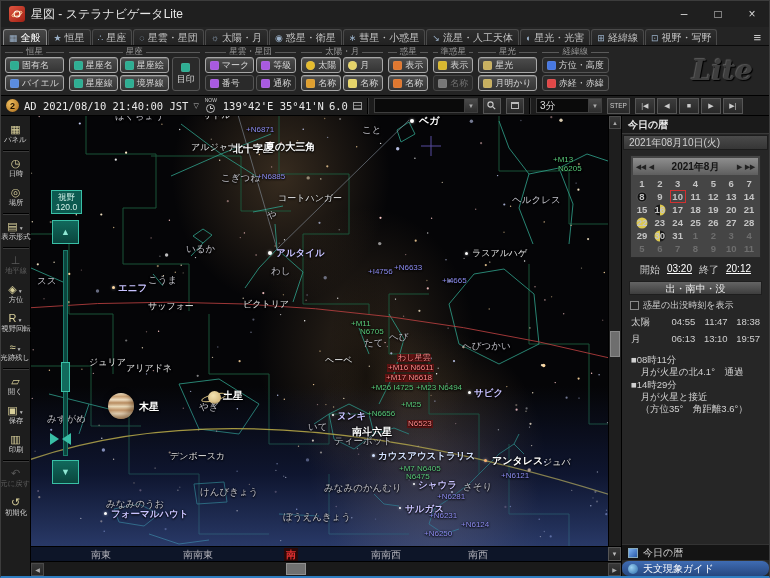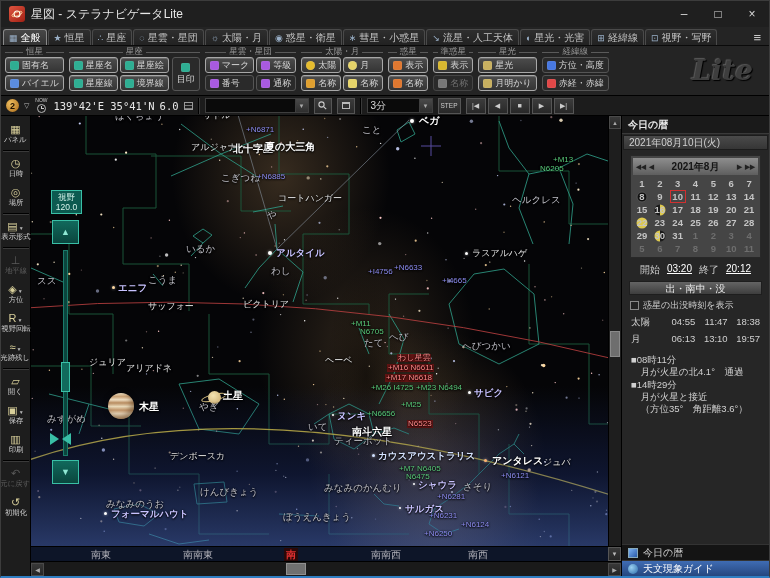--- a/index.html
+++ b/index.html
@@ -128,21 +128,21 @@
   .tw-row{display:flex;justify-content:center;gap:7px;padding:3px 0 0;}
   .tw-time{color:#fff;text-decoration:underline;}
   .chk-row{display:flex;align-items:center;gap:4px;padding:4px 8px 0;font-size:9px;color:#cfcfcf;}
   .chkbox{width:9px;height:9px;background:#222;border:1px solid #888;flex:none;}
   .ss-table{padding:4px 9px 0;display:grid;grid-template-columns:32px 1fr 1fr 1fr;row-gap:4px;font-size:9.5px;}
   .ss-cell{text-align:right;}
   .alm{padding:3px 9px 0;font-size:9.5px;line-height:1.3;}
   .alm-ev{padding:8px 9px 0;font-size:9.5px;line-height:1.3;}
   .rp-nav{margin-top:auto;flex:none;}
   .rp-nav-item{height:16px;display:flex;align-items:center;gap:5px;padding:0 6px;background:#141414;border-top:1px solid #333;font-size:10px;color:#cfcfcf;}
-  .rp-nav-item.active{background:linear-gradient(180deg,#3f6cb4,#26477f);color:#fff;}
+  .rp-nav-item.active{background:linear-gradient(180deg,#3f6cb4,#26477f);color:#fff;border-radius:7px;}
   .nav-ic1{width:10px;height:10px;background:linear-gradient(135deg,#7ab0f0,#2a5aaa);border:1px solid #8ab;flex:none;}
   .nav-ic2{width:10px;height:10px;border-radius:50%;background:radial-gradient(circle at 35% 35%,#9ad0f0,#2a6aaa);flex:none;}
 </style>
 </head>
 <body>
 
 <div class="window">
 
   <div class="titlebar">
     <span class="appicon">
@@ -354,20 +354,21 @@
               <span>赤経・赤緯</span>
             </div>
           </div>
         </div>
       </div>
       <div class="rlite">Lite</div>
     </div>
 
   <div class="timebar">
     <span class="tb-badge">2</span>
+    <span class="tb-dt"><span>AD</span> <span>2021/08/10 21:40:00</span> <span>JST</span></span>
     <span class="tb-caret">▽</span>
     <span class="nowic">
         <span class="nl">NOW</span>
         <span class="clock"></span>
       </span>
     <span class="tb-dt"><span>139°42'E</span> <span>35°41'N</span></span>
     <span class="tb-dt">6.0</span>
     <span class="magic"></span>
     <span class="sep"></span>
     <span class="tb-field search">
@@ -812,21 +813,21 @@
               <span class="lbl bold" style="left: 202px; top: 28px;">北十字星</span>
               <span class="lbl bold" style="left: 234px; top: 26px;">夏の大三角</span>
               <span class="lbl bold" style="left: 388px; top: 0px;">ベガ</span>
               <span class="sdot" style="left: 379px; top: 3px; height: 4px; width: 4px; background: rgb(255, 255, 255);"></span>
               <span class="lbl const" style="left: 331px; top: 9px;">こと</span>
               <span class="lbl const" style="left: 190px; top: 57px;">こぎつね</span>
               <span class="lbl ngc" style="left: 226px; top: 57px;">+N6885</span>
               <span class="lbl white" style="left: 247px; top: 78px;">コートハンガー</span>
               <span class="lbl const" style="left: 236px; top: 94px;">や</span>
               <span class="lbl green" style="left: 522px; top: 40px;">+M13</span>
-              <span class="lbl green" style="left: 509px; top: 49px;">N6205</span>
+              <span class="lbl green" style="left: 527px; top: 49px;">N6205</span>
               <span class="lbl const" style="left: 481px; top: 79px;">ヘルクレス</span>
               <span class="lbl white" style="left: 441px; top: 133px;">ラスアルハゲ</span>
               <span class="sdot" style="left: 434px; top: 136px; height: 3px; width: 3px; background: rgb(255, 255, 255);"></span>
               <span class="lbl bstar" style="left: 245px; top: 132px;">アルタイル</span>
               <span class="sdot" style="left: 237px; top: 135px; height: 4px; width: 4px; background: rgb(255, 255, 255);"></span>
               <span class="lbl const" style="left: 240px; top: 150px;">わし</span>
               <span class="lbl const" style="left: 155px; top: 128px;">いるか</span>
               <span class="lbl const" style="left: 117px; top: 159px;">こうま</span>
               <span class="lbl bstar" style="left: 87px; top: 167px;">エニフ</span>
               <span class="sdot" style="left: 81px; top: 170px; height: 3px; width: 3px; background: rgb(255, 217, 160);"></span>

